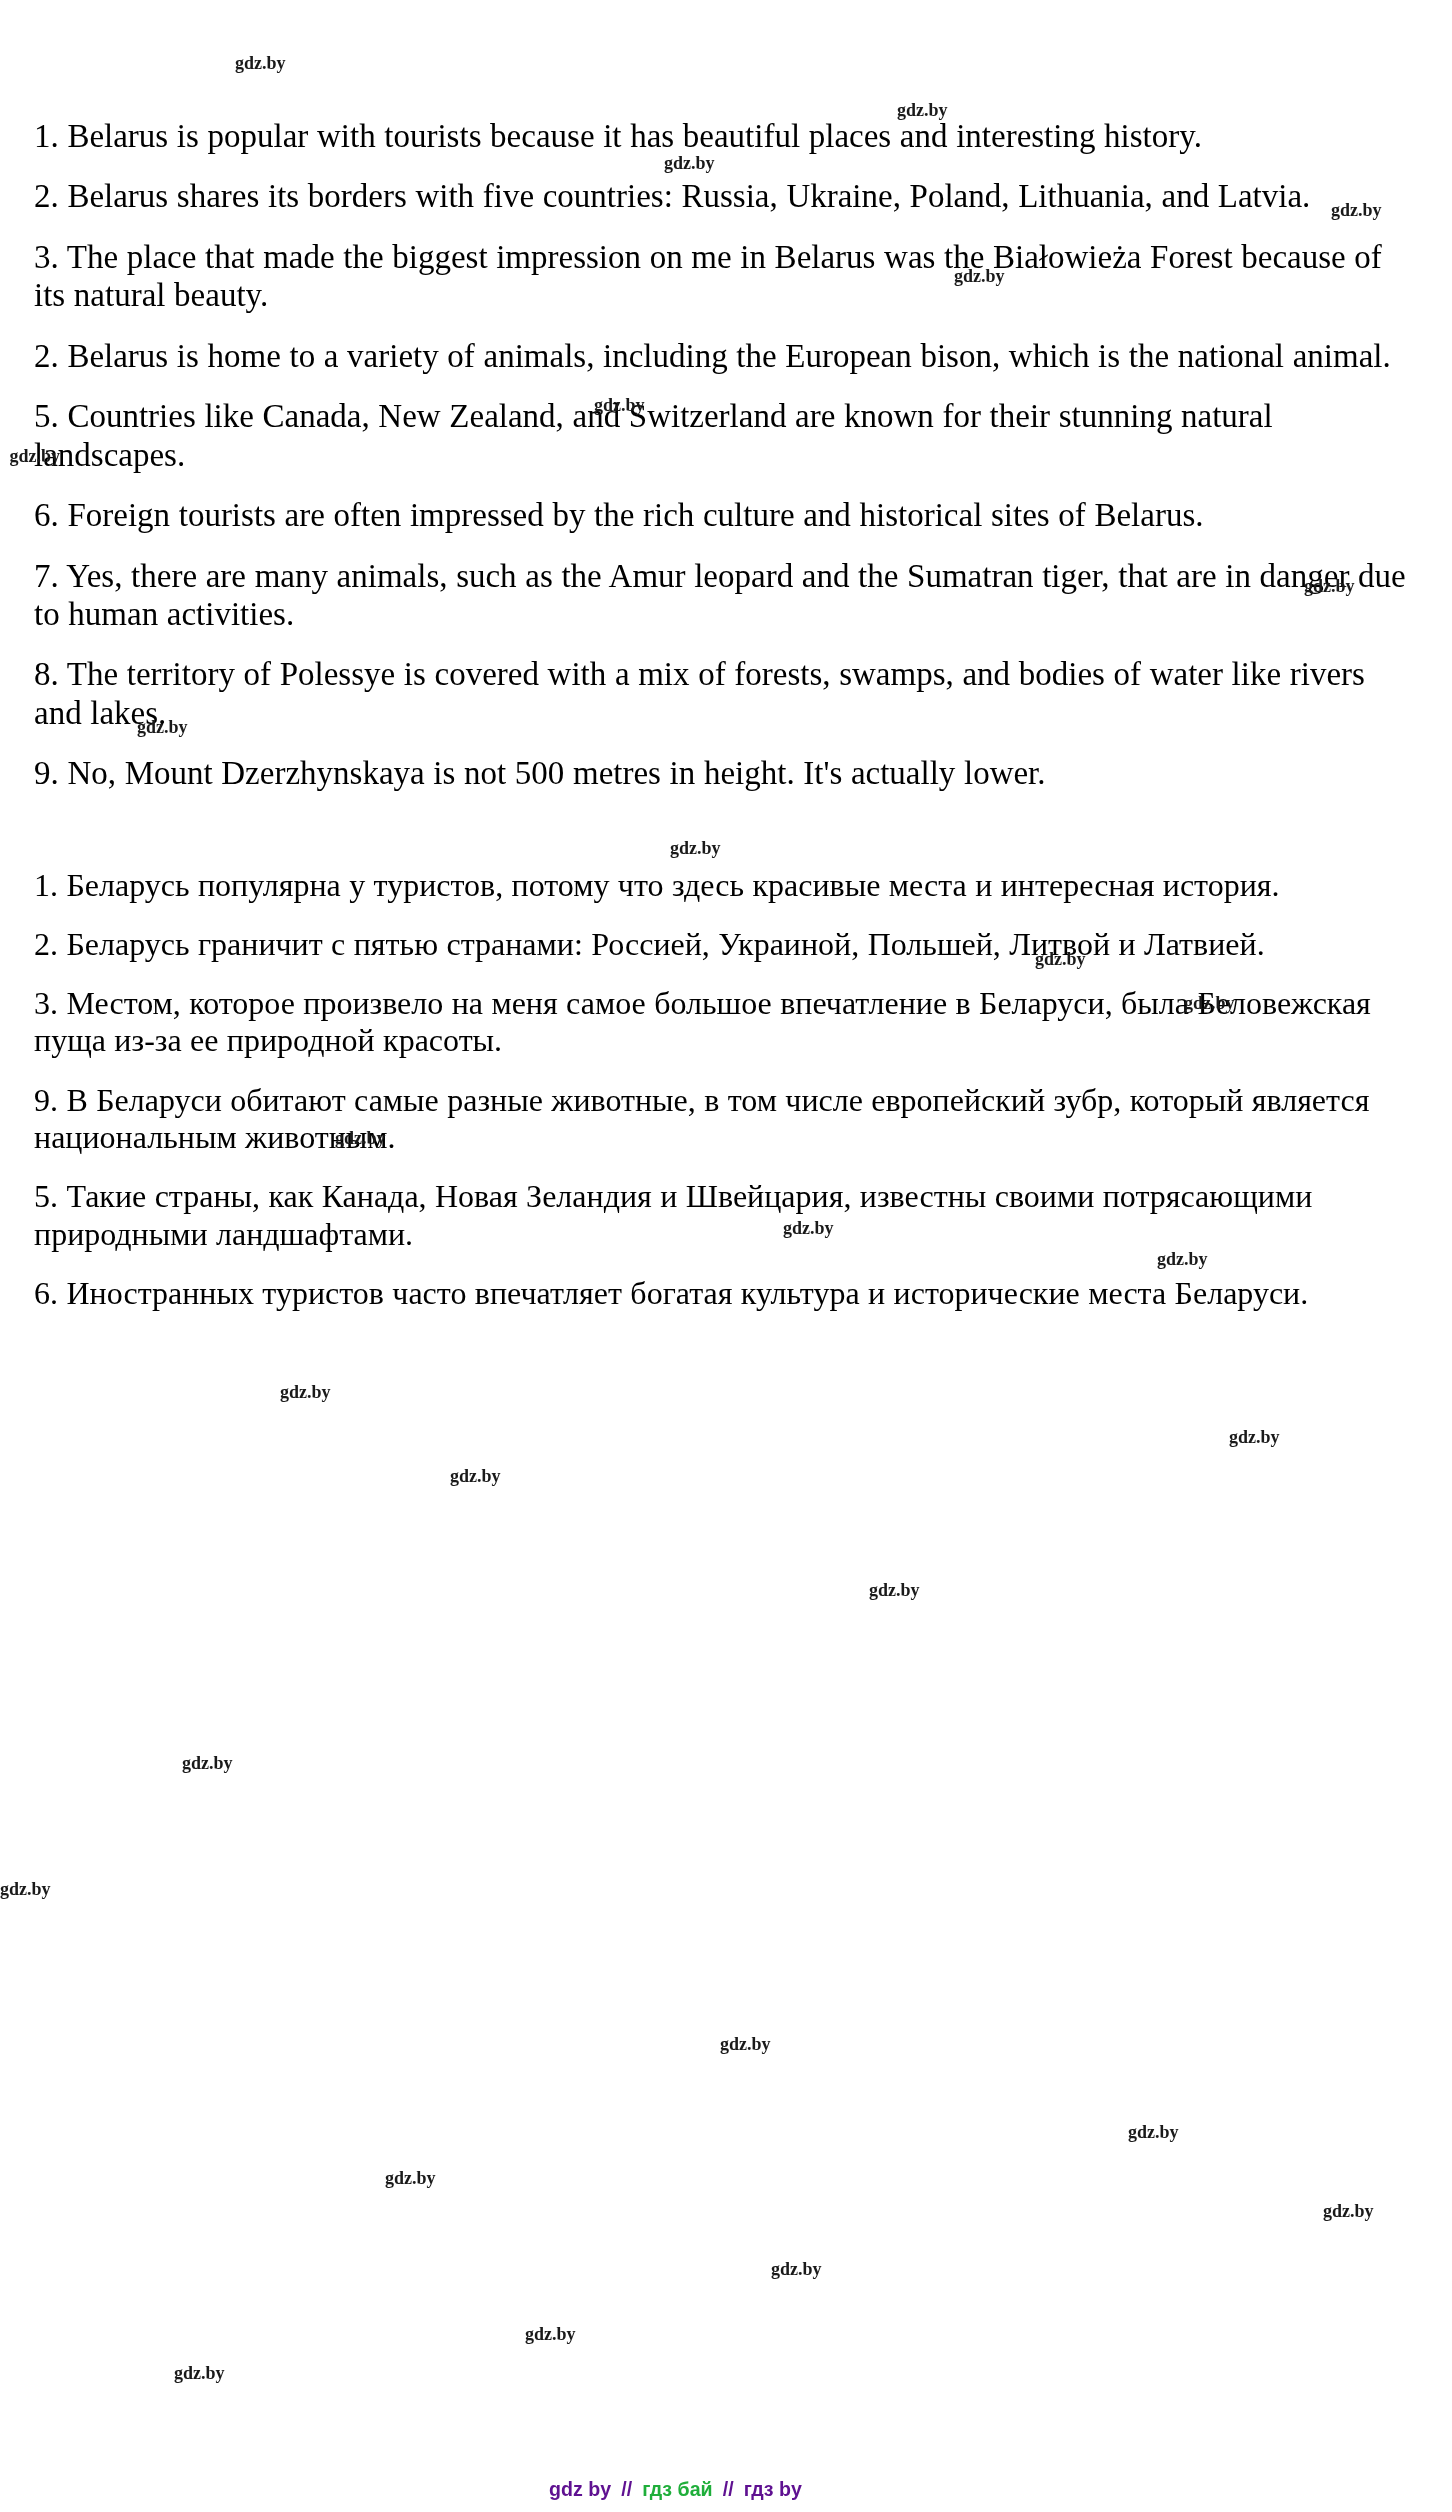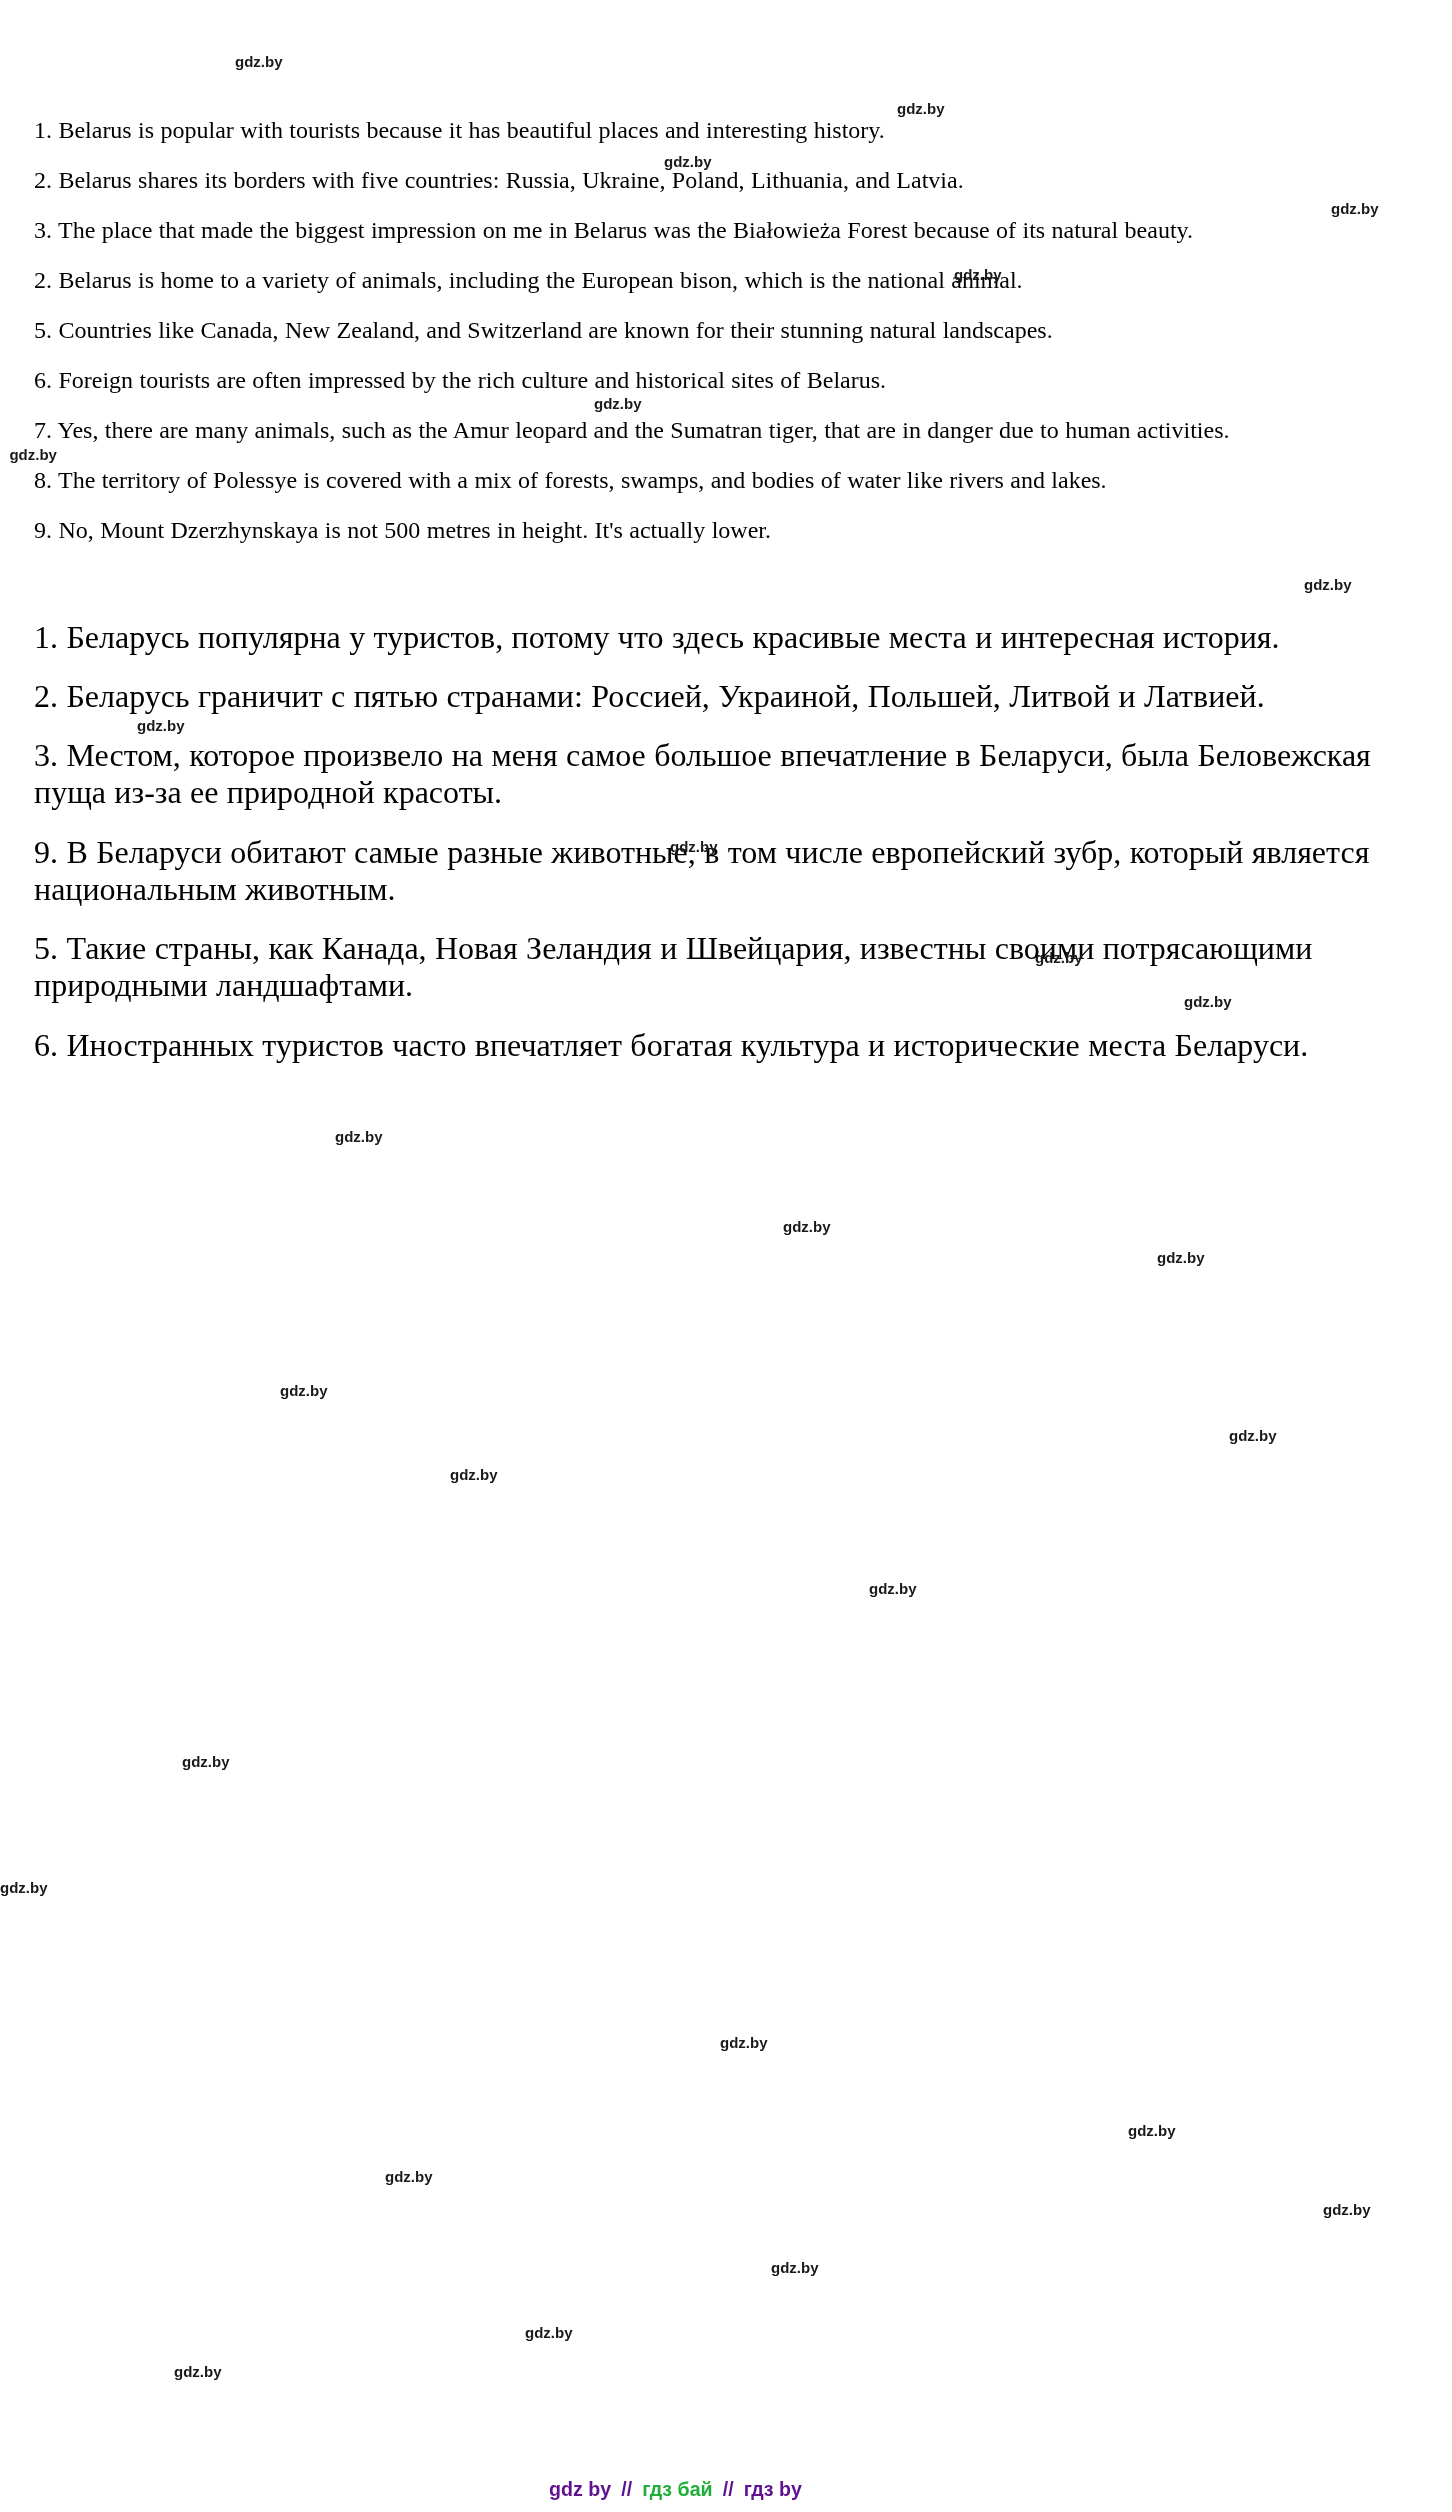--- a/index.html
+++ b/index.html
@@ -53,21 +53,21 @@
     font-weight: bold;
     font-size: 37px;
     line-height: 1.05;
     margin: 0 0 20.4px 0;
     padding: 0;
     letter-spacing: 0.2px;
   }
 
   .para {
     font-family: "Liberation Serif", "DejaVu Serif", serif;
-    font-size: 24px;
+    font-size: 33px;
     line-height: 1.165;
     margin: 0 0 22px 0;
     padding: 0;
     text-align: left;
     word-spacing: 0.4px;
   }
 
   .para.ru { font-size: 32px; }
 
   .gap-block { height: 52px; }
@@ -85,22 +85,22 @@
     white-space: nowrap;
   }
   .footer .lnk-a { color: #5f1191; }
   .footer .lnk-sep { color: #5f1191; padding: 0 4.7px; }
   .footer .lnk-b { color: #1fae3a; }
   .footer .lnk-c { color: #5f1191; }
 
   
   .wm {
     position: absolute;
-    font-family: Liberation Sans, sans-serif;
-    font-size: 15px;
+    font-family: Liberation Serif, serif;
+    font-size: 18px;
     font-weight: bold;
     color: #1a1a1a;
     white-space: nowrap;
     pointer-events: none;
     user-select: none;
   }
 </style>
 </head>
 <body>
 

